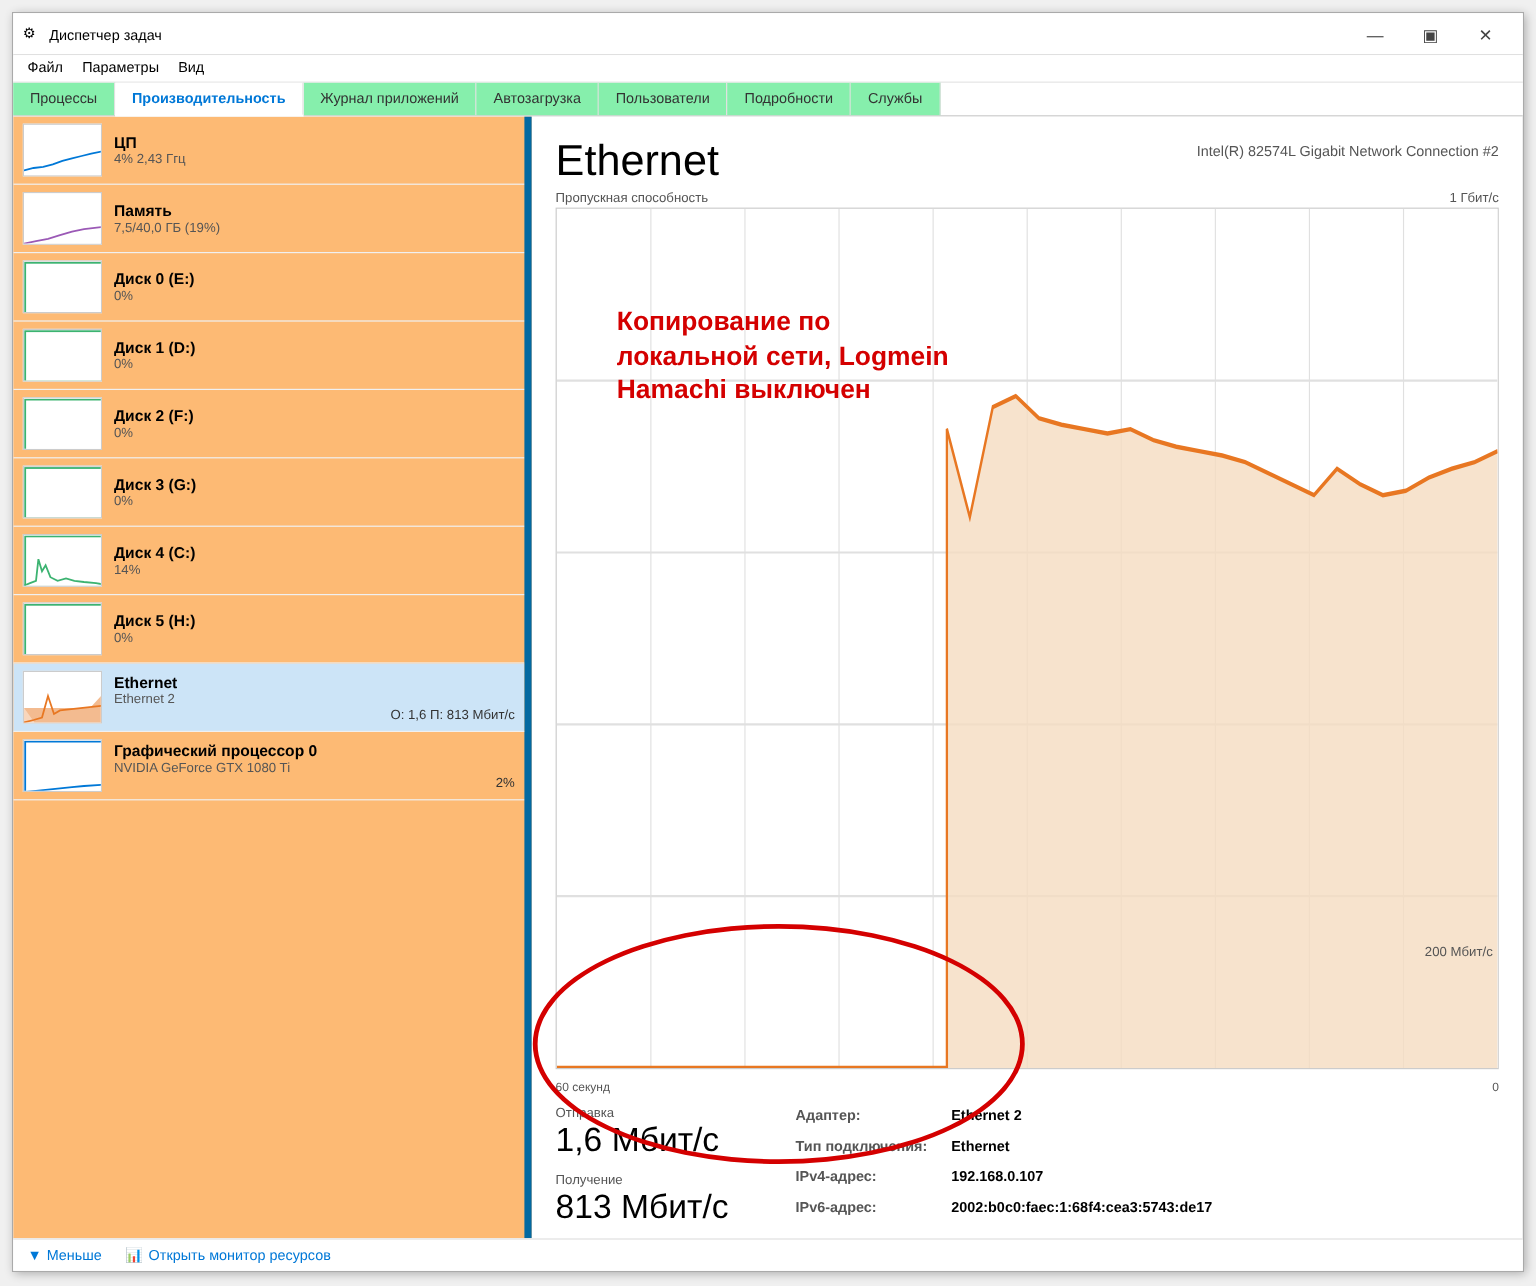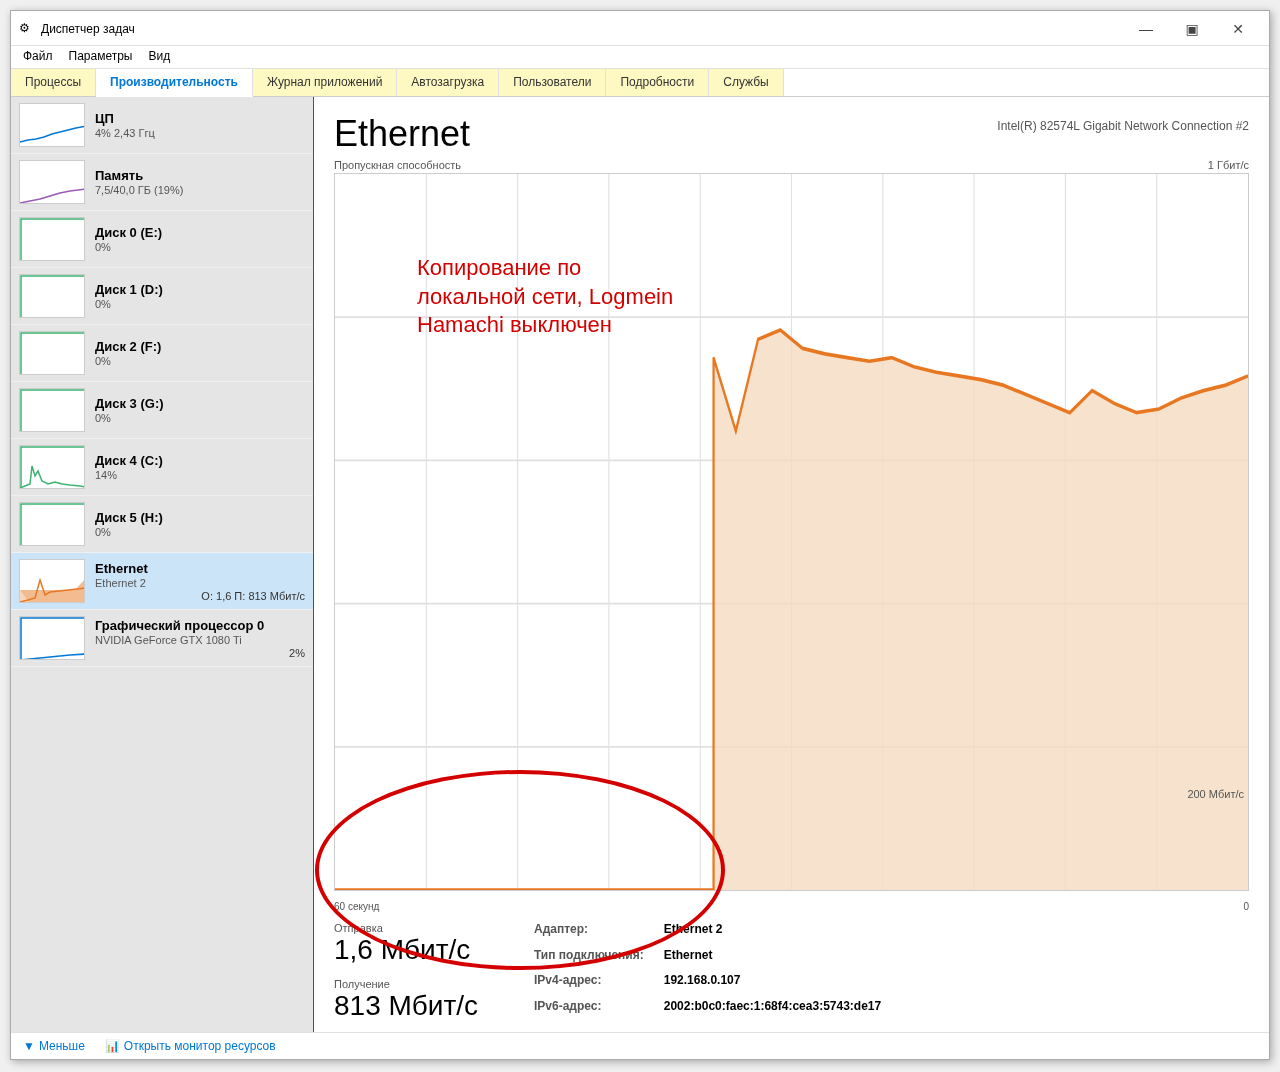--- a/index.html
+++ b/index.html
@@ -76,41 +76,41 @@
       background: #fff;
       border-bottom: 1px solid #ccc;
       flex-shrink: 0;
     }
     .tab {
       padding: 6px 14px;
       cursor: pointer;
       font-size: 12px;
       color: #333;
       border-right: 1px solid #e0e0e0;
-      background: #fef9c3;
+      background: #86efac;
     }
     .tab.active {
       background: #fff;
       border-bottom: 2px solid #fff;
       font-weight: 600;
       color: #0078d7;
       margin-bottom: -1px;
       z-index: 1;
     }
     .content {
       display: flex;
       flex: 1;
       overflow: hidden;
     }
     .sidebar {
-      width: 303px;
-      flex-shrink: 0;
-      border-right: 1px solid #0369a1;
+      width: 432px;
+      flex-shrink: 0;
+      border-right: 6px solid #0369a1;
       overflow-y: auto;
-      background: #e5e5e5;
+      background: #fdba74;
     }
     .sidebar-item {
       display: flex;
       align-items: center;
       padding: 6px 8px;
       cursor: pointer;
       border-bottom: 1px solid #f0f0f0;
     }
     .sidebar-item.active { background: #cce4f7; }
     .sidebar-thumb {
@@ -216,26 +216,25 @@
     .chart-svg {
       width: 100%;
       height: 100%;
     }
     
     .annotation-text {
       position: absolute;
       left: 50px;
       top: 80px;
       font-size: 22px;
-      font-weight: 400;
+      font-weight: 700;
       color: #d40000;
       pointer-events: none;
       line-height: 1.3;
       z-index: 10;
-      margin-left: 32px;
     }
     .annotation-circle {
       position: absolute;
       bottom: -80px;
       left: -20px;
       width: 410px;
       height: 200px;
       border: 4px solid #d40000;
       border-radius: 50%;
       pointer-events: none;

